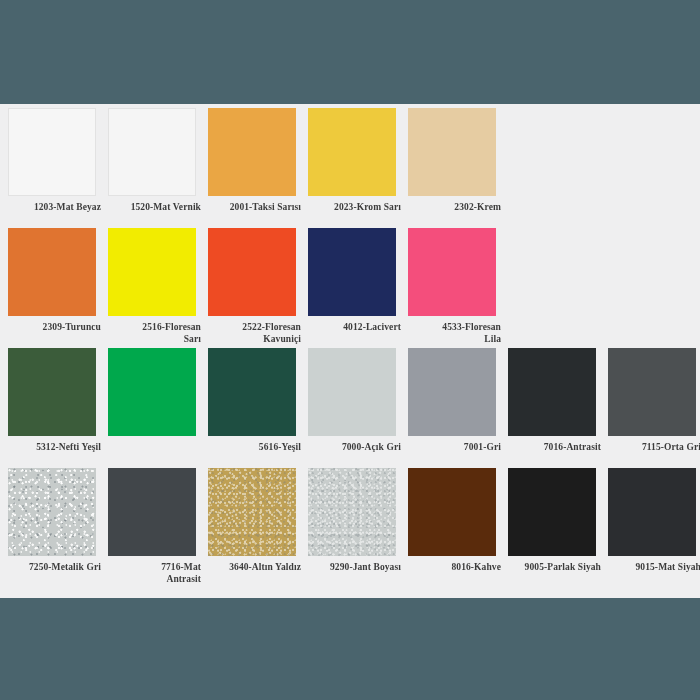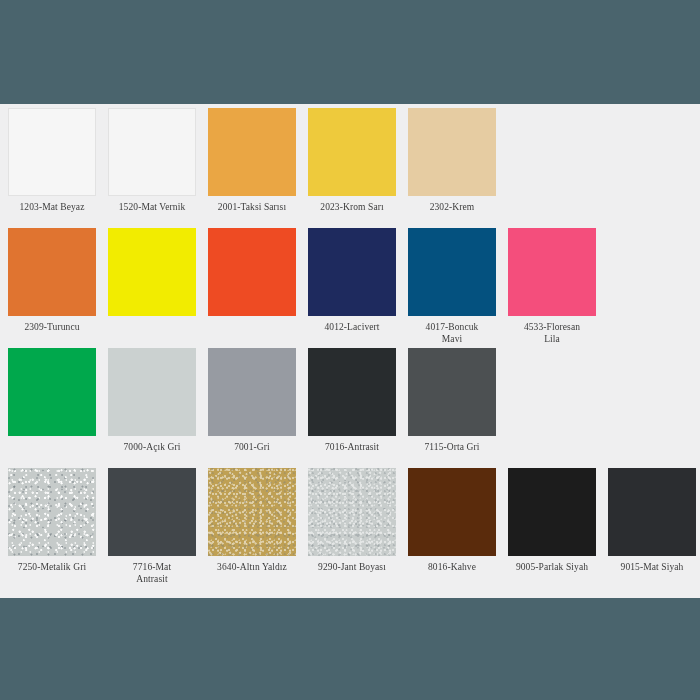--- a/index.html
+++ b/index.html
@@ -103,27 +103,28 @@
   .swatch.speckle-fine::after {
     background-size: 9px 9px, 11px 11px, 8px 8px, 13px 13px,
                      10px 10px, 9px 9px, 14px 14px, 10px 10px,
                      11px 11px, 12px 12px, 9px 9px, 7px 7px;
     opacity: 0.55;
   }
 
   .label {
     margin-top: 6px;
     width: 98px;
-    text-align: center;
+    text-align: right;
     font-size: 9.5px;
     line-height: 11.5px;
     color: #3c3c3c;
     letter-spacing: 0.1px;
     font-family: "Liberation Serif", "DejaVu Serif", serif;
     white-space: pre-line;
+    font-weight: bold;
   }
 </style>
 </head>
 <body>
 
 <div id="page">
 
   <div class="backdrop-top"></div>
 
   <div class="sheet">
@@ -150,42 +151,49 @@
             <div class="label">2302-Krem</div>
           </div>
         </div>
         <div class="row">
           <div class="cell">
             <div class="swatch" style="background: rgb(224, 116, 48);"></div>
             <div class="label">2309-Turuncu</div>
           </div>
           <div class="cell">
             <div class="swatch" style="background: rgb(242, 236, 0);"></div>
+            <div class="label">2516-Floresan
+Sarı</div>
           </div>
           <div class="cell">
             <div class="swatch" style="background: rgb(238, 75, 35);"></div>
+            <div class="label">2522-Floresan
+Kavuniçi</div>
           </div>
           <div class="cell">
             <div class="swatch" style="background: rgb(30, 42, 94);"></div>
             <div class="label">4012-Lacivert</div>
-          </div>
-          <div class="cell">
-            <div class="swatch" style="background: rgb(4, 81, 127);"></div>
-            <div class="label">4017-Boncuk
-Mavi</div>
           </div>
           <div class="cell">
             <div class="swatch" style="background: rgb(244, 78, 124);"></div>
             <div class="label">4533-Floresan
 Lila</div>
           </div>
         </div>
         <div class="row">
           <div class="cell">
+            <div class="swatch" style="background: rgb(59, 92, 58);"></div>
+            <div class="label">5312-Nefti Yeşil</div>
+          </div>
+          <div class="cell">
             <div class="swatch" style="background: rgb(0, 168, 76);"></div>
+          </div>
+          <div class="cell">
+            <div class="swatch" style="background: rgb(30, 78, 65);"></div>
+            <div class="label">5616-Yeşil</div>
           </div>
           <div class="cell">
             <div class="swatch" style="background: rgb(203, 209, 208);"></div>
             <div class="label">7000-Açık Gri</div>
           </div>
           <div class="cell">
             <div class="swatch" style="background: rgb(151, 155, 162);"></div>
             <div class="label">7001-Gri</div>
           </div>
           <div class="cell">

